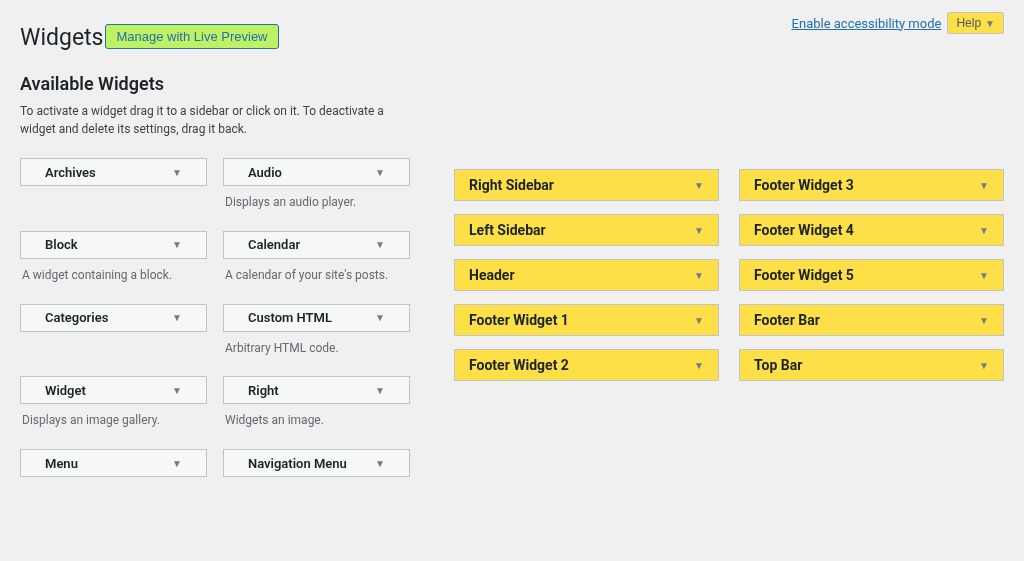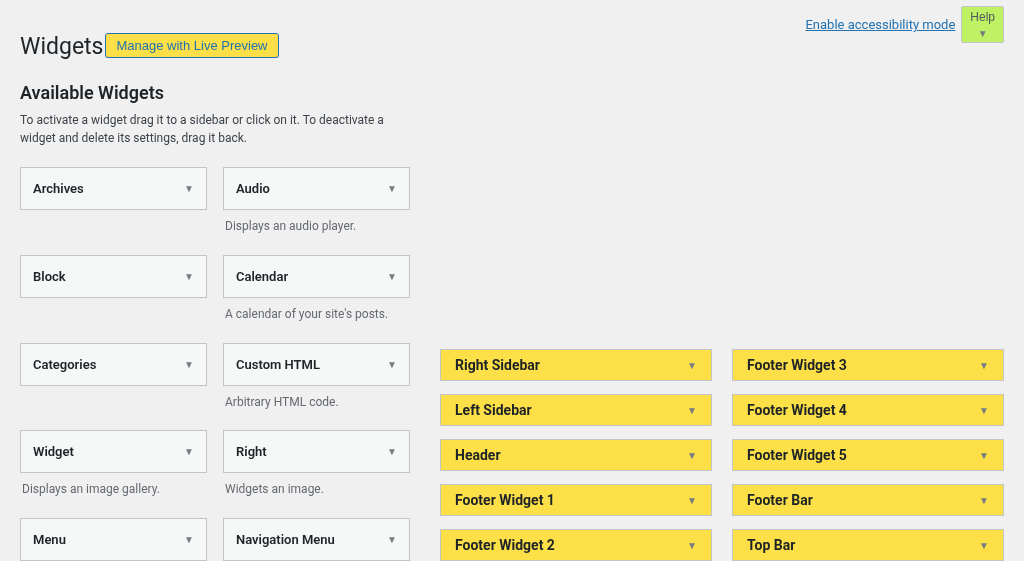--- a/index.html
+++ b/index.html
@@ -9,63 +9,63 @@
     color: #1d2327;
     font-size: 13px;
     padding: 0 20px 20px 20px;
   }
   .top-bar {
     display: flex;
     justify-content: flex-end;
     align-items: center;
     gap: 6px;
     padding: 6px 0 0 0;
+    margin-top: 6px;
   }
   .top-bar a {
     color: #2271b1;
     text-decoration: underline;
     font-size: 13px;
   }
   .help-btn {
     border: 1px solid #c3c4c7;
-    background: #bef264;
+    background: #fde047;
     color: #50575e;
     padding: 3px 8px;
     font-size: 12px;
     border-radius: 2px;
     display: inline-flex;
     align-items: center;
     gap: 4px;
-    flex-direction: column;
   }
   .page-title-row {
     display: flex;
     align-items: flex-start;
     gap: 2px;
     margin-top: -10px;
     margin-bottom: 22px;
   }
   h1 {
     font-size: 23px;
     font-weight: 400;
     color: #1d2327;
   }
   .preview-btn {
     border: 1px solid #2271b1;
     color: #2271b1;
-    background: #fde047;
+    background: #bef264;
     padding: 4px 10px;
     font-size: 13px;
     border-radius: 3px;
     cursor: pointer;
   }
   .columns {
     display: flex;
-    gap: 30px;
-    align-items: flex-end;
+    gap: 44px;
+    align-items: center;
   }
   .left-col {
     width: 390px;
     flex-shrink: 0;
   }
   .right-col {
     flex: 1;
     display: flex;
     gap: 20px;
     align-items: flex-start;
@@ -94,25 +94,25 @@
     gap: 10px 16px;
   }
   .widget-block {
     display: flex;
     flex-direction: column;
     gap: 8px;
   }
   .widget-box {
     background: #f6f7f7;
     border: 1px solid #c3c4c7;
-    height: 43px;
+    height: 28px;
     display: flex;
     align-items: center;
     justify-content: space-between;
-    padding: 0 12px;
+    padding: 0 24px;
     cursor: move;
   }
   .widget-title {
     font-weight: 600;
     font-size: 13px;
     color: #1d2327;
   }
   .widget-desc {
     font-size: 12px;
     color: #646970;
@@ -172,20 +172,21 @@
             <span class="widget-title">Audio</span>
             <span class="chev">▼</span>
           </div>
           <div class="widget-desc">Displays an audio player.</div>
         </div>
         <div class="widget-block">
           <div class="widget-box">
             <span class="widget-title">Block</span>
             <span class="chev">▼</span>
           </div>
+          <div class="widget-desc">A widget containing a block.</div>
         </div>
         <div class="widget-block">
           <div class="widget-box">
             <span class="widget-title">Calendar</span>
             <span class="chev">▼</span>
           </div>
           <div class="widget-desc">A calendar of your site's posts.</div>
         </div>
         <div class="widget-block">
           <div class="widget-box">

